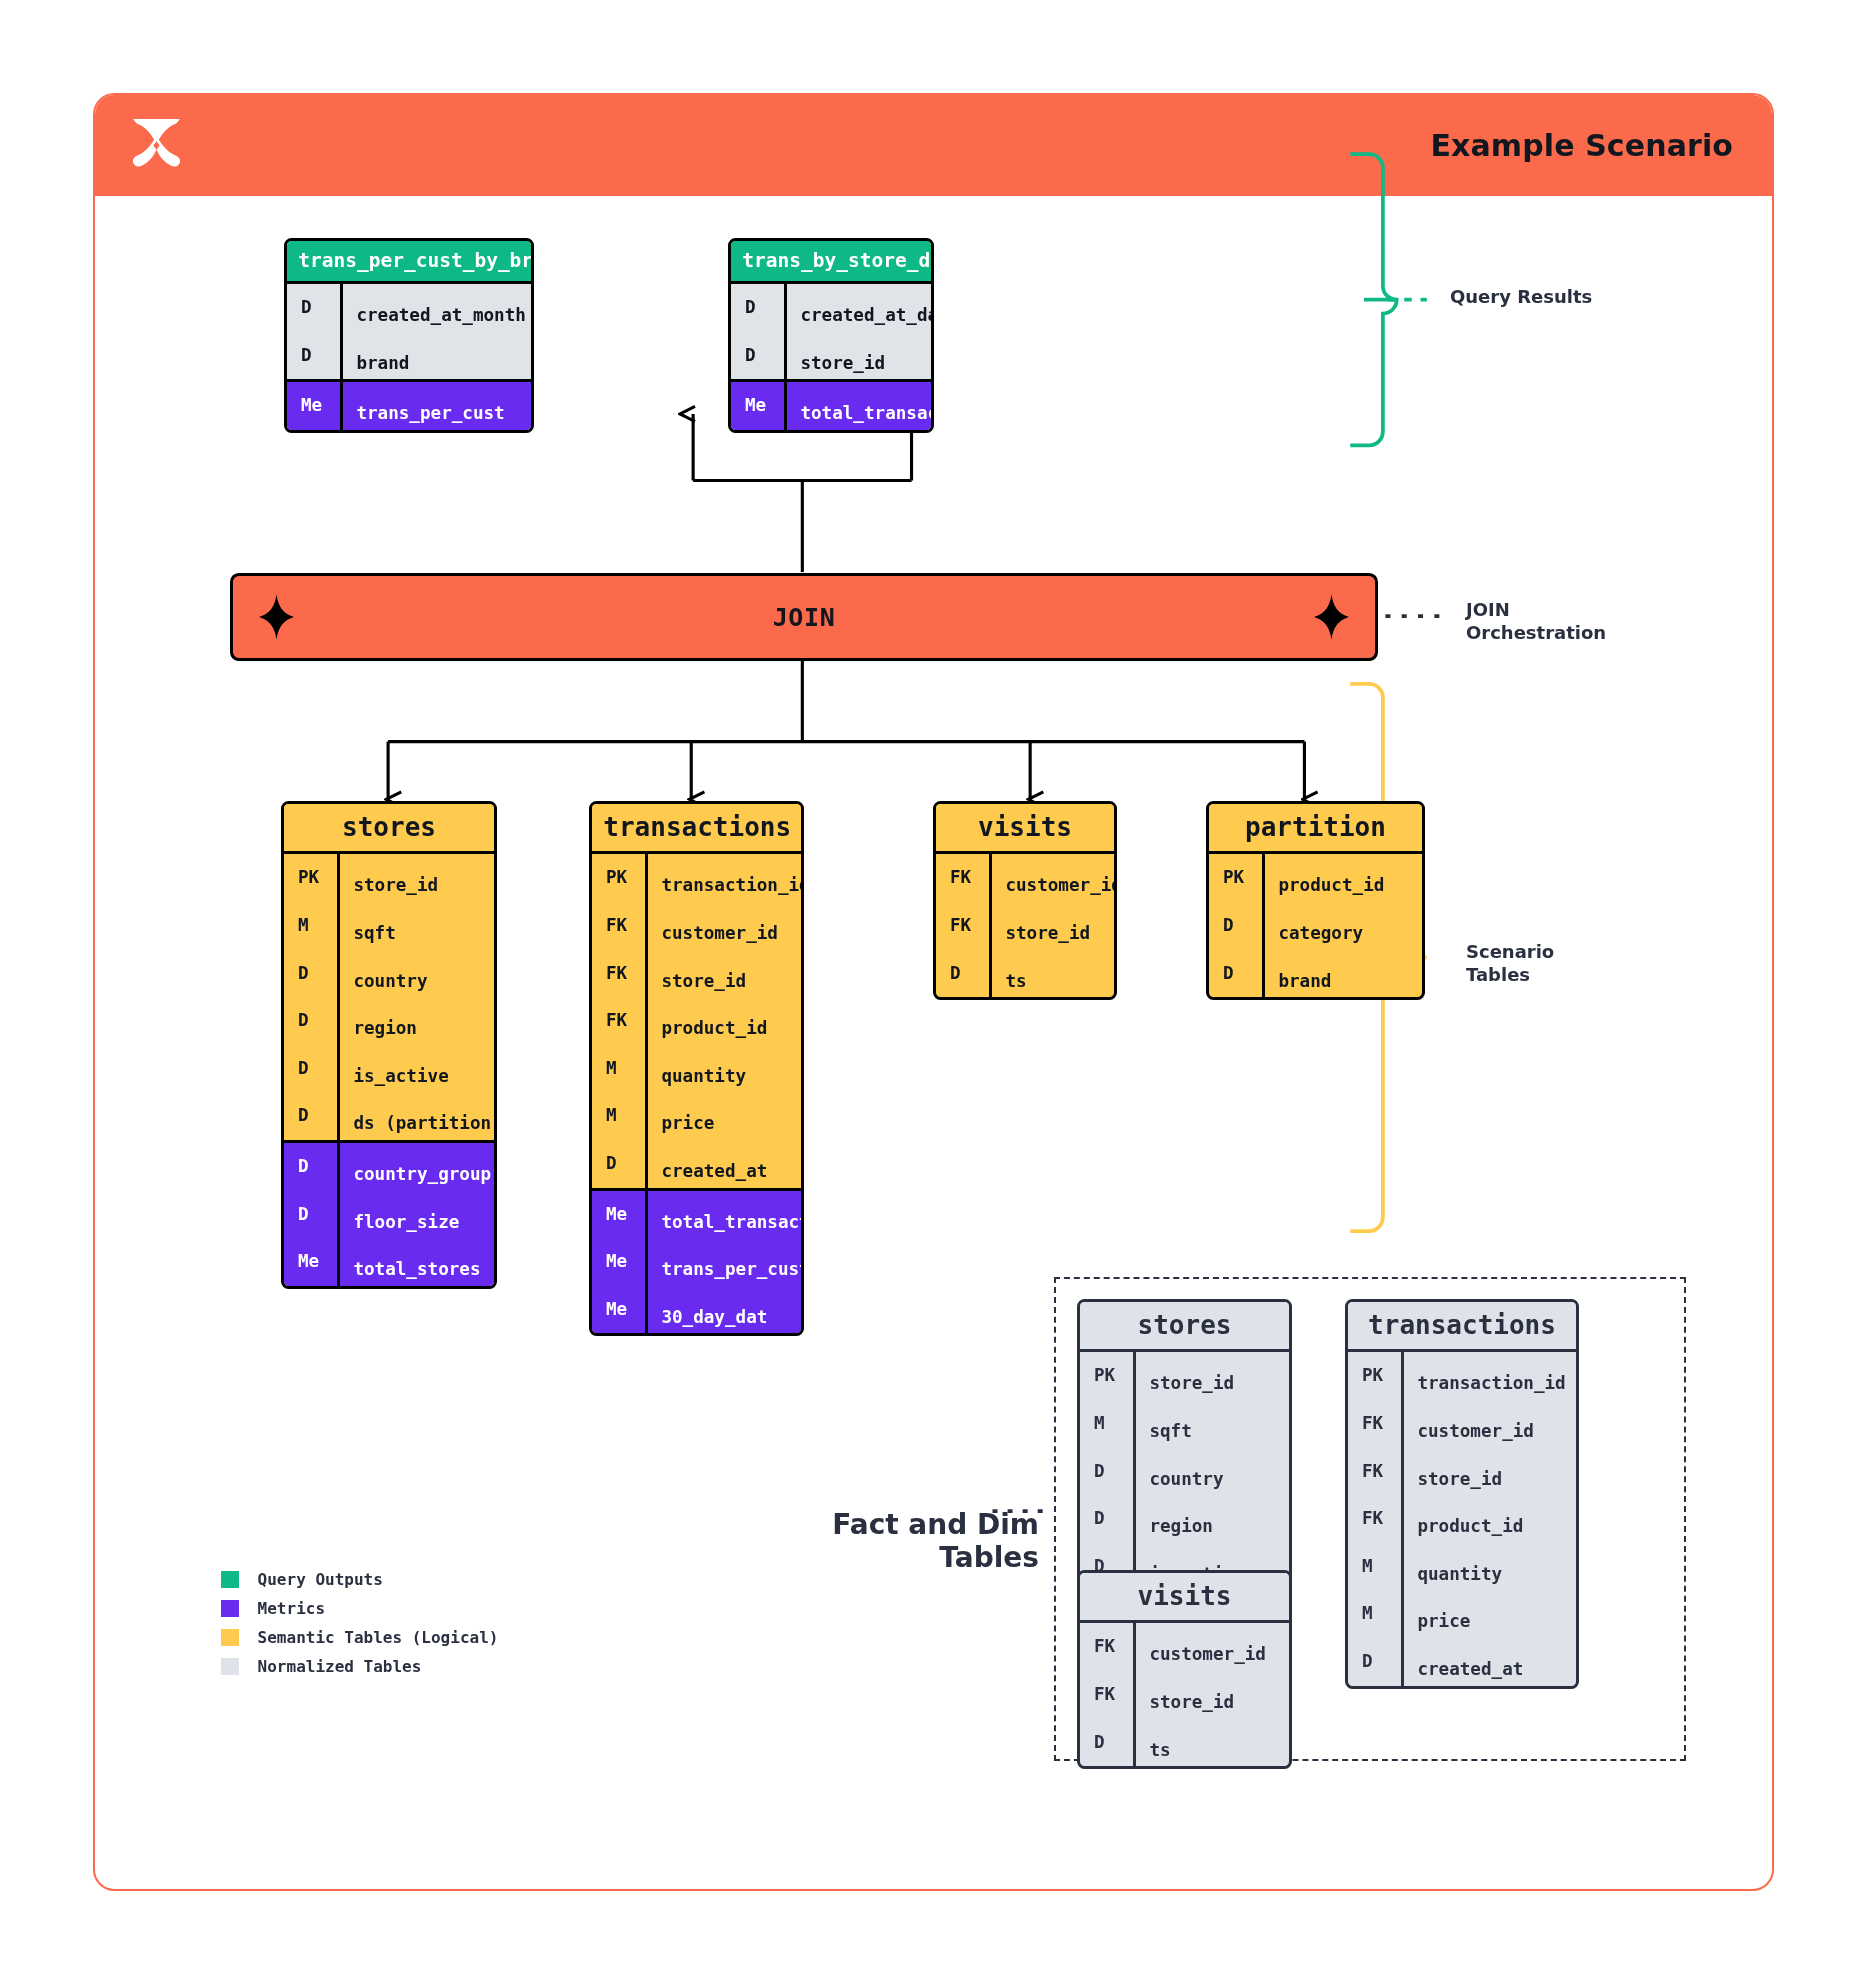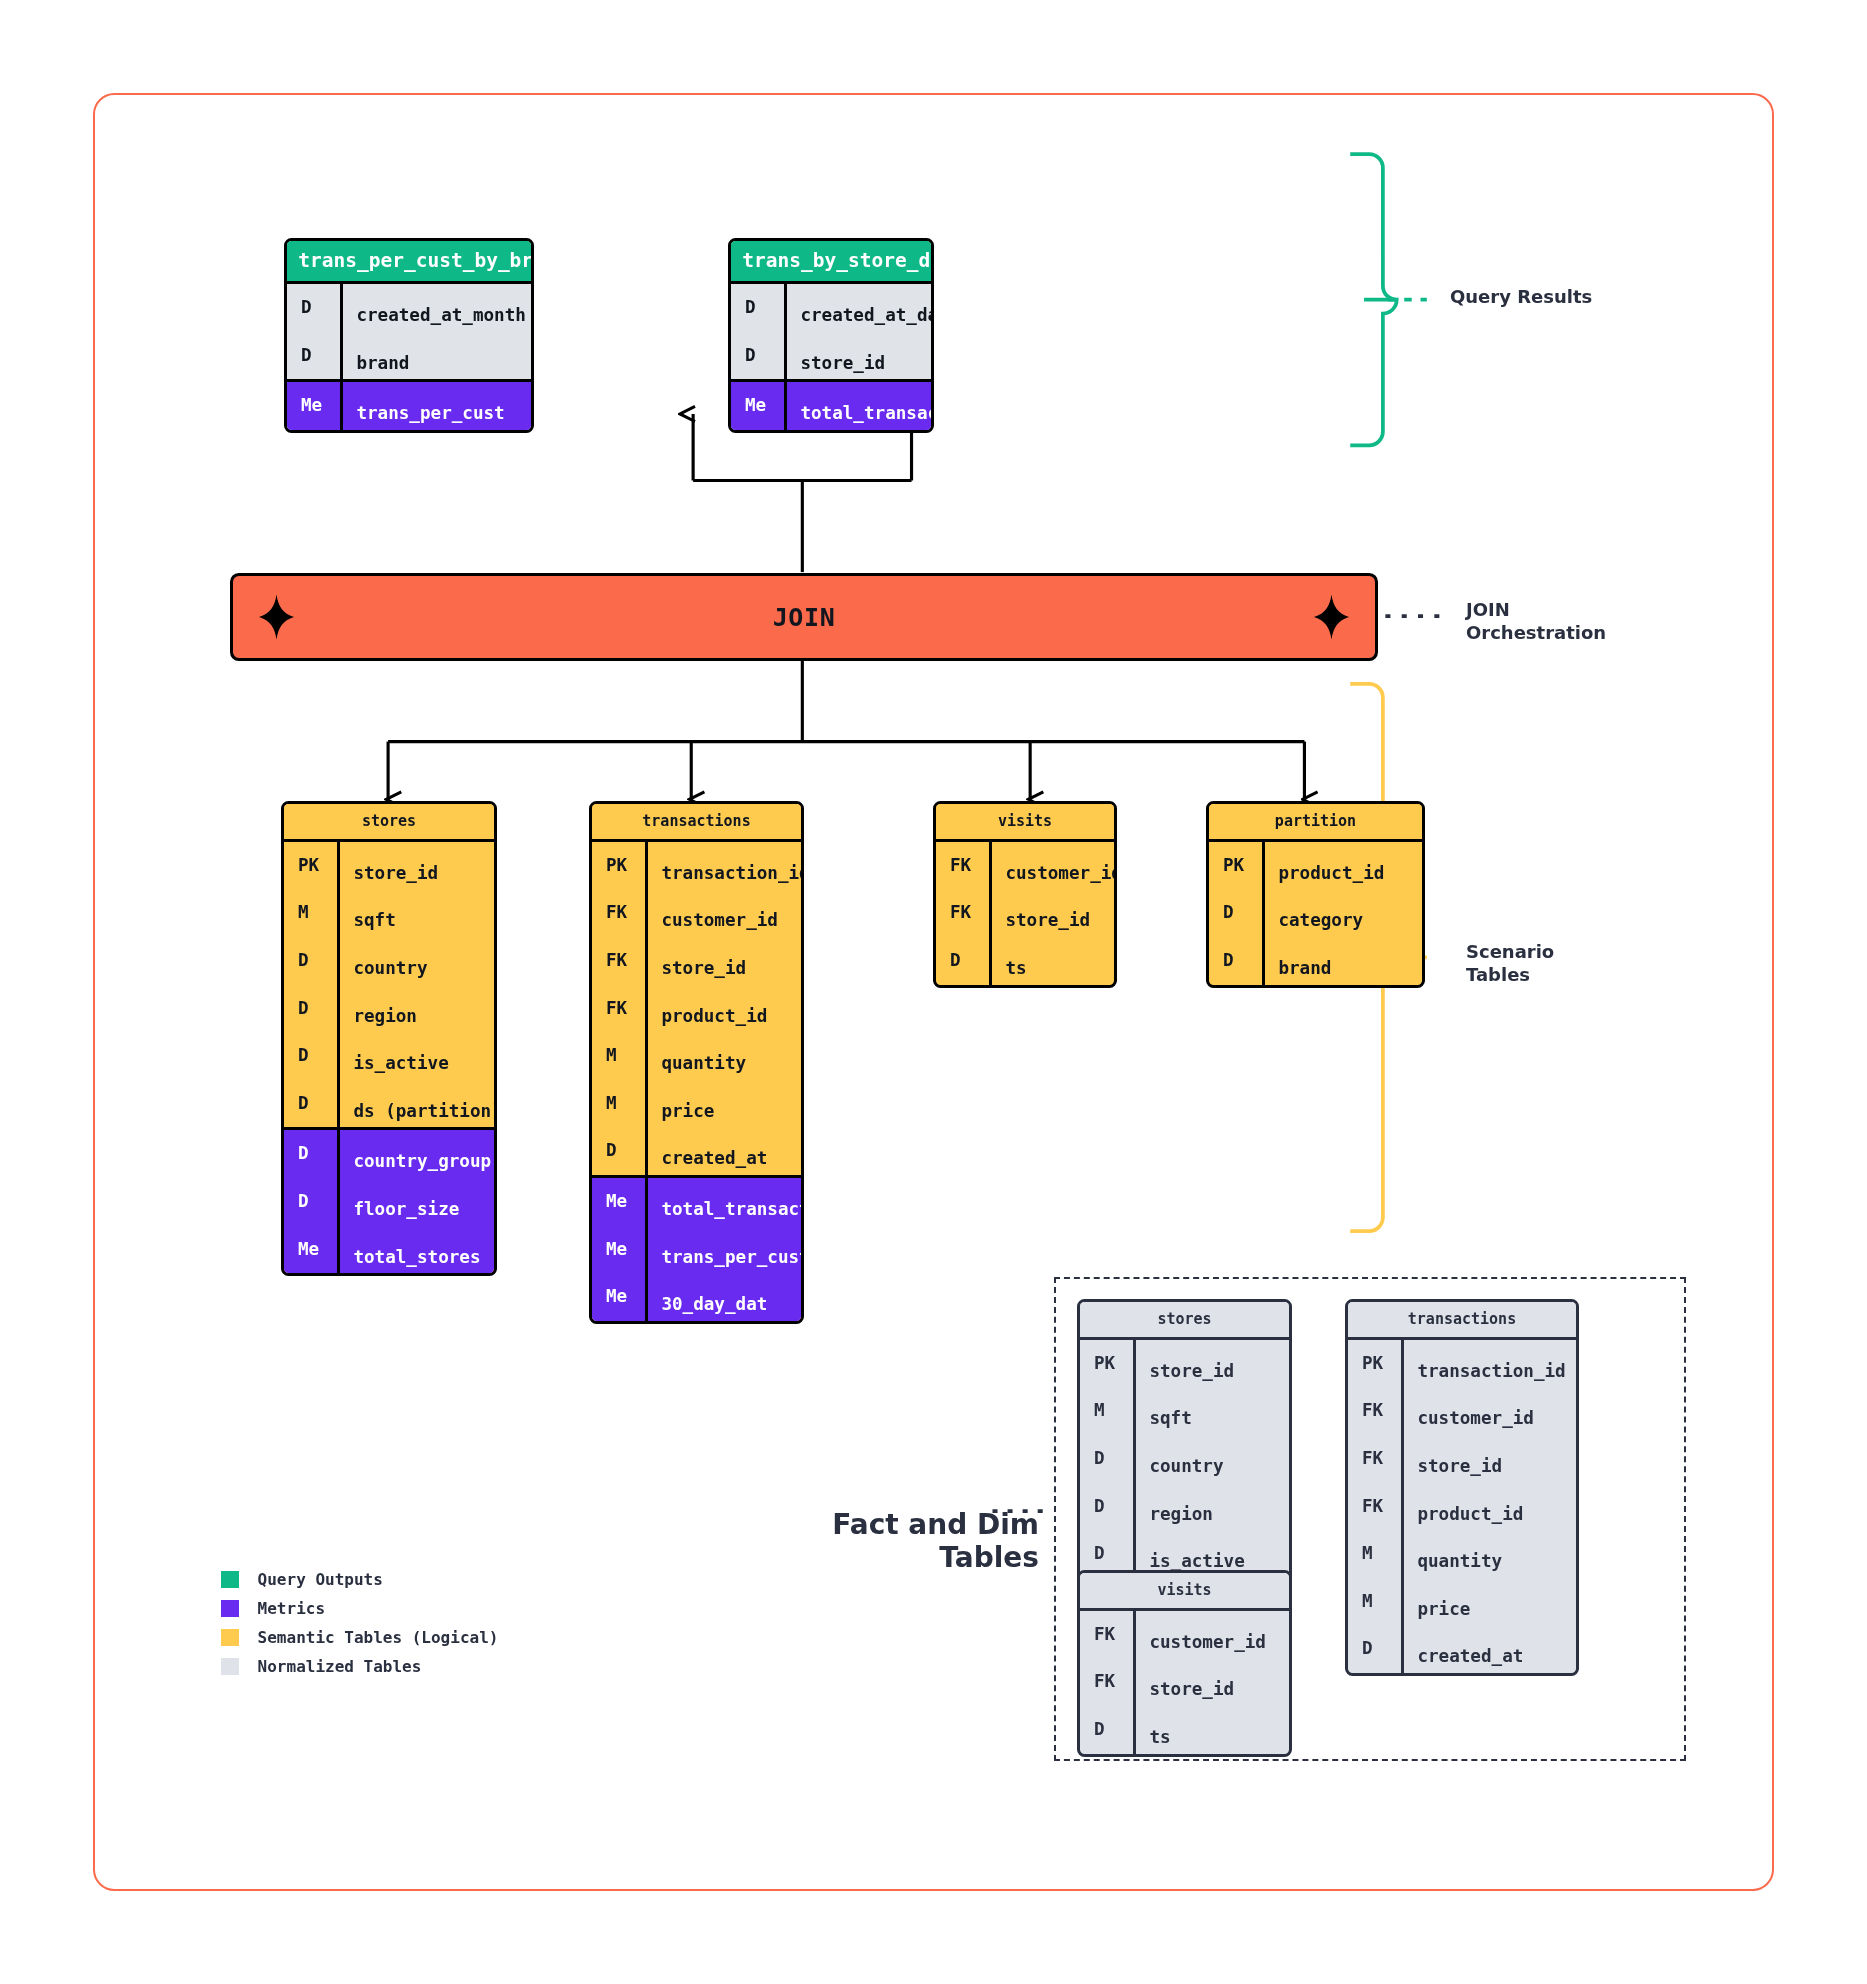--- a/index.html
+++ b/index.html
@@ -37,21 +37,21 @@
   .tbl {
     position: absolute;
     border: 3.1px solid #000;
     border-radius: 7.5px;
     overflow: hidden;
     background: #FFCB4F;
   }
   .tbl .thead {
     text-align: center;
     font-weight: bold;
-    font-size: 15px;
+    font-size: 26px;
     padding: 8.8px 11.3px 8.8px;
     color: #11161f;
     border-bottom: 3.1px solid #000;
     line-height: 1.15;
   }
   .tbl .rows { position: relative; }
   .tbl .row {
     display: flex;
     align-items: center;
     font-size: 17.6px;
@@ -152,20 +152,40 @@
   #legend .ltxt {
     font-size: 16px; font-weight: bold; color: #2A3040;
     font-family: "DejaVu Sans Mono", monospace;
   }
 </style>
 </head>
 <body>
 
 <div id="card">
 
+  <div id="titlebar">
+    <svg id="logo" viewBox="0 0 100 100">
+      <path fill="#ffffff" d="M16 10 C30 16 40 28 46 40 C40 52 30 64 16 70
+                               C10 73 6 78 10 84 C14 90 21 89 27 85
+                               C38 78 46 66 50 56 C54 66 62 78 73 85
+                               C79 89 86 90 90 84 C94 78 90 73 84 70
+                               C70 64 60 52 54 40 C60 28 70 16 84 10
+                               C90 7 94 2 90 -4 L10 -4 C6 2 10 7 16 10 Z"></path>
+      <path fill="#ffffff" d="M12 6 C26 12 38 24 46 38 C38 52 26 64 12 70
+                              C6 73 3 80 8 86 C13 92 20 90 26 86
+                              C39 78 47 66 50 57 C53 66 61 78 74 86
+                              C80 90 87 92 92 86 C97 80 94 73 88 70
+                              C74 64 62 52 54 38 C62 24 74 12 88 6
+                              C94 3 97 -4 92 -10 C87 -16 80 -14 74 -10
+                              C61 -2 53 10 50 19 C47 10 39 -2 26 -10
+                              C20 -14 13 -16 8 -10 C3 -4 6 3 12 6 Z"></path>
+      <path fill="#FB6A4B" d="M50 42 L56 50 L50 58 L44 50 Z"></path>
+    </svg>
+    <div id="apptitle">Example Scenario</div>
+  </div>
 
   <svg id="wires" viewBox="0 0 2672 2858">
     <g fill="none" stroke="#000" stroke-width="5">
 
       <path d="M1127 760 L1127 614"></path>
       <path d="M953 614 L1301 614"></path>
       <path d="M953 614 L953 508" marker-end="url(#arrUp)"></path>
       <path d="M1301 614 L1301 508" marker-end="url(#arrUp)"></path>
 
       <path d="M1127 900 L1127 1030"></path>

